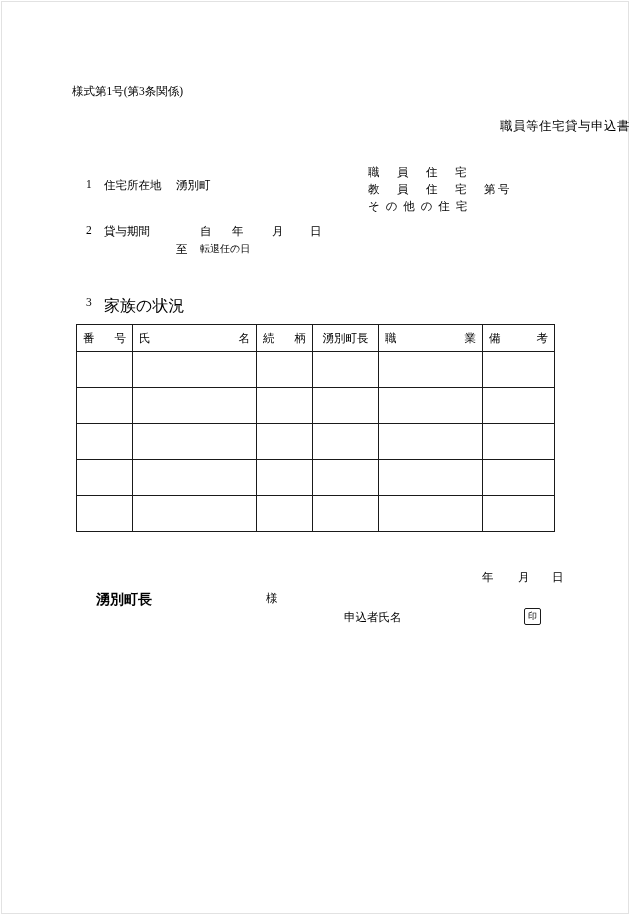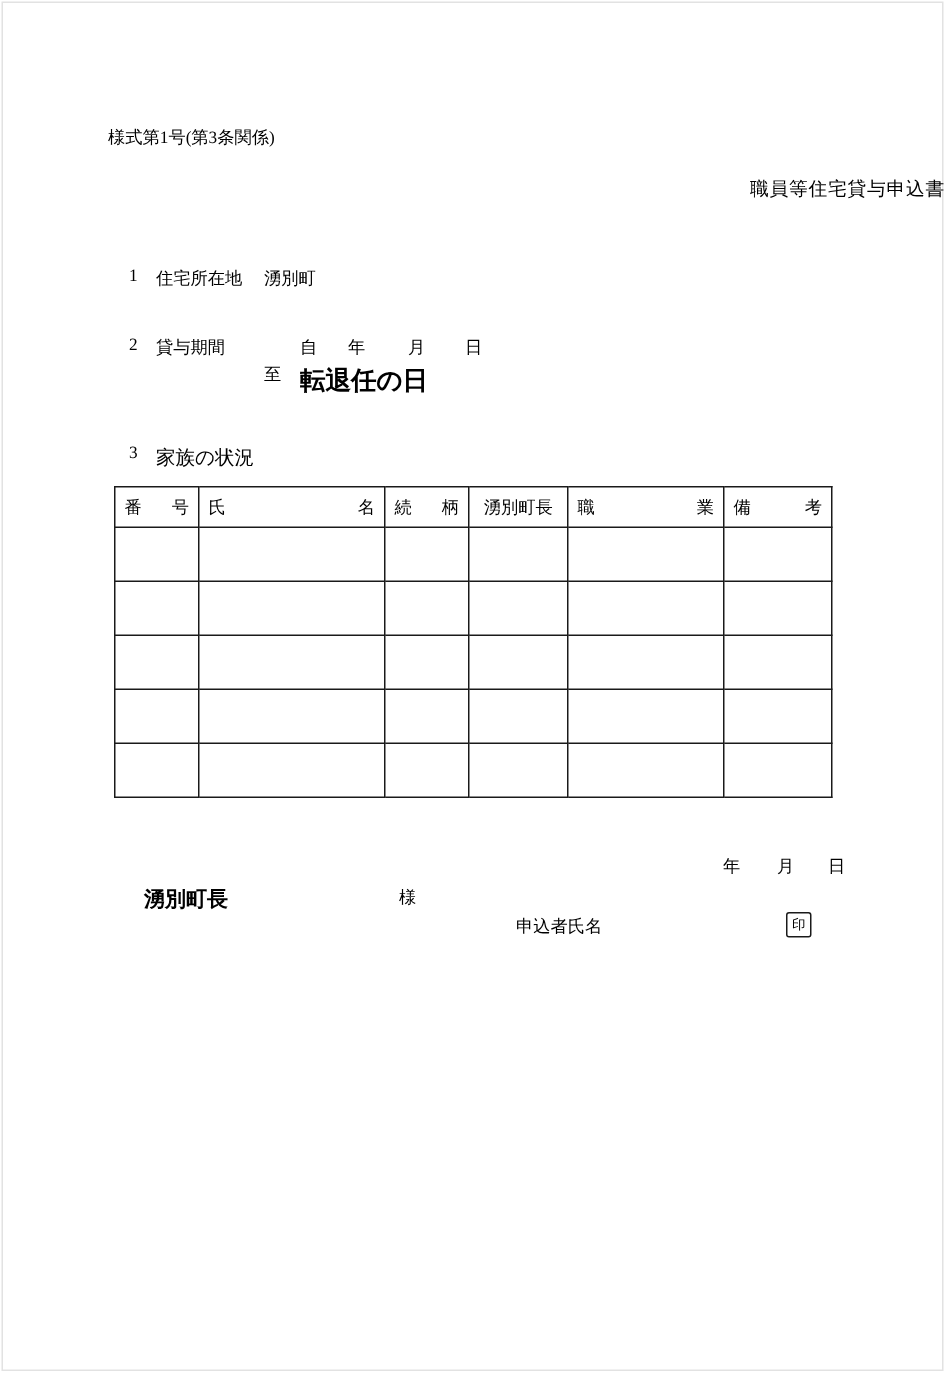--- a/index.html
+++ b/index.html
@@ -123,37 +123,36 @@
     position: absolute;
     left: 176px;
     top: 242px;
     font-size: 11.5px;
     white-space: nowrap;
   }
   .sec2-to-val {
     position: absolute;
     left: 200px;
     top: 242px;
-    font-size: 17px;
-    white-space: nowrap;
-    font-weight: bold;
+    font-size: 10px;
+    white-space: nowrap;
   }
 
   
   .sec3-num {
     position: absolute;
     left: 86px;
     top: 296px;
     font-size: 11.5px;
   }
   .sec3-label {
     position: absolute;
     left: 104px;
     top: 296px;
-    font-size: 13px;
+    font-size: 16px;
     white-space: nowrap;
     font-family: Liberation Mono, monospace;
   }
 
   
   table.family {
     position: absolute;
     left: 76px;
     top: 324px;
     width: 478px;
@@ -237,20 +236,28 @@
   <div class="page-frame"></div>
 
   <div class="form-no">様式第1号(第3条関係)</div>
 
   <div class="doc-title">職員等住宅貸与申込書</div>
 
   <div class="sec1-num">1</div>
   <div class="sec1-label">住宅所在地</div>
   <div class="sec1-town">湧別町</div>
 
+  <div class="kind-block">
+    <div class="kind-row kr-a">職　員　住　宅</div>
+    <div class="kind-row kr-a">
+      <span>教　員　住　宅　第</span>
+      <span class="kind-no">号</span>
+    </div>
+    <div class="kind-row kr-c">そ の 他 の 住 宅</div>
+  </div>
 
   <div class="sec2-num">2</div>
   <div class="sec2-label">貸与期間</div>
   <div class="sec2-from">自</div>
   <div class="sec2-y">年</div>
   <div class="sec2-m">月</div>
   <div class="sec2-d">日</div>
   <div class="sec2-to">至</div>
   <div class="sec2-to-val">転退任の日</div>
 

